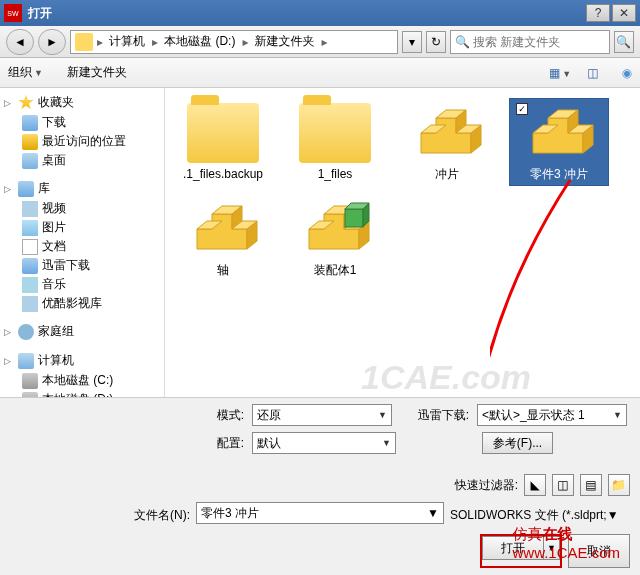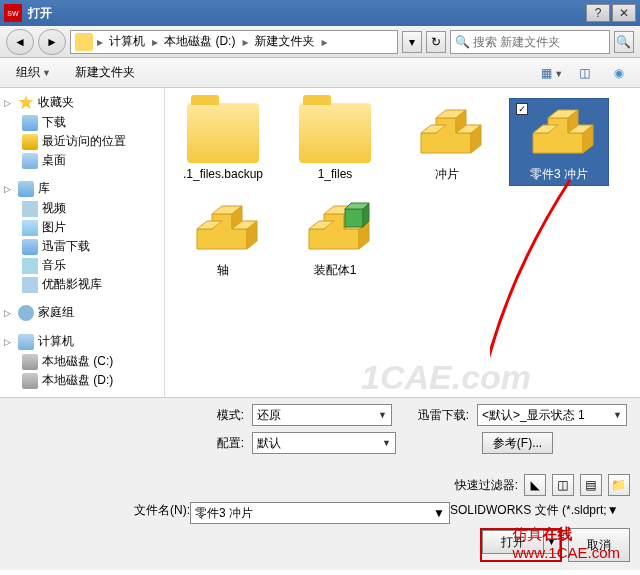--- a/index.html
+++ b/index.html
@@ -17,21 +17,21 @@
 .breadcrumb { flex: 1; height: 24px; background: #fff; border: 1px solid #999; display: flex; align-items: center; padding: 0 2px; }
 .breadcrumb .bc-icon { width: 18px; height: 18px; background: #ffd966; margin: 0 2px; }
 .breadcrumb .bc-part { padding: 0 4px; border-right: 1px solid transparent; }
 .breadcrumb .bc-arrow { color: #666; padding: 0 2px; }
 .nav-small { width: 20px; height: 22px; border: 1px solid #999; background: linear-gradient(#f8f8f8,#e0e0e0); text-align: center; line-height: 20px; cursor: pointer; }
 .searchbox { width: 160px; height: 24px; background: #fff; border: 1px solid #999; padding: 0 4px; display: flex; align-items: center; }
 .searchbox input { border: none; outline: none; width: 100%; font-size: 12px; }
 .searchbox .mag { color: #666; margin-right: 3px; }
 
 
-.toolbar2 { height: 30px; background: linear-gradient(#fafafa,#ececec); border-bottom: 1px solid #ccc; display: flex; align-items: center; padding: 0 10px; gap: 12px; }
+.toolbar2 { height: 30px; background: linear-gradient(#fafafa,#ececec); border-bottom: 1px solid #ccc; display: flex; align-items: center; padding: 0 2px; gap: 12px; }
 .toolbar2 .tb-item { cursor: pointer; padding: 2px 6px; }
 .toolbar2 .tb-arrow { font-size: 9px; color: #555; margin-left: 2px; }
 .toolbar2 .spacer { flex: 1; }
 .tb-icon { width: 22px; height: 20px; border: 1px solid transparent; text-align: center; line-height: 18px; cursor: pointer; color: #3a6aa8; }
 
 
 .main { display: flex; height: 310px; border-bottom: 1px solid #ccc; }
 .sidebar { width: 165px; background: #fff; border-right: 1px solid #ddd; overflow: hidden; padding: 4px 0; }
 .tree-group { margin-bottom: 8px; }
 .tree-header { display: flex; align-items: center; padding: 2px 4px; cursor: pointer; }
@@ -66,21 +66,21 @@
 
 .bottom { padding: 6px 10px 10px 180px; background: #f0f0f0; position: relative; }
 .form-row { display: flex; align-items: center; margin-bottom: 6px; gap: 8px; }
 .form-row label { width: 64px; text-align: right; }
 .form-row .sel { height: 22px; border: 1px solid #888; background: #fff; padding: 0 4px; display: flex; align-items: center; justify-content: space-between; cursor: pointer; }
 .form-row .sel .dd { font-size: 9px; color: #333; }
 .btn { height: 22px; border: 1px solid #888; background: linear-gradient(#fafafa,#e0e0e0); padding: 0 10px; cursor: pointer; display: inline-flex; align-items: center; }
 .bottom2 { padding: 4px 10px 8px 120px; background: #f0f0f0; }
 .quick-row { display: flex; align-items: center; justify-content: flex-end; gap: 6px; margin-bottom: 6px; }
 .quick-row .qicon { width: 22px; height: 22px; border: 1px solid #888; background: linear-gradient(#fff,#e8e8e8); text-align: center; line-height: 20px; cursor: pointer; }
-.fn-row { display: flex; align-items: flex-start; gap: 0; margin-bottom: 4px; }
+.fn-row { display: flex; align-items: flex-end; gap: 6px; margin-bottom: 10px; }
 .fn-row label { width: 70px; text-align: right; }
 .fn-row .sel-wide { flex: 1; height: 22px; border: 1px solid #888; background: #fff; padding: 0 4px; display: flex; align-items: center; justify-content: space-between; }
 .action-row { display: flex; justify-content: flex-end; gap: 6px; }
 .action-row .split-btn { display: flex; border: 2px solid #c00; }
 .action-row .split-btn .main-b { border: 1px solid #888; background: linear-gradient(#fafafa,#e0e0e0); padding: 0 18px; height: 24px; display: flex; align-items: center; cursor: pointer; }
 .action-row .split-btn .drop-b { border: 1px solid #888; border-left: none; background: linear-gradient(#fafafa,#e0e0e0); width: 16px; height: 24px; text-align: center; line-height: 22px; font-size: 9px; cursor: pointer; }
 
 
 .red-arrow { position: absolute; top: 120px; left: 490px; width: 200px; height: 440px; pointer-events: none; z-index: 50; }
 </style>
@@ -154,20 +154,24 @@
         </div>
       <div class="tree-item">
           <span class="iicon vid"></span>
           <span>视频</span>
         </div>
       <div class="tree-item">
           <span class="iicon pic"></span>
           <span>图片</span>
         </div>
       <div class="tree-item">
+          <span class="iicon doc"></span>
+          <span>文档</span>
+        </div>
+      <div class="tree-item">
           <span class="iicon folder-blue"></span>
           <span>迅雷下载</span>
         </div>
       <div class="tree-item">
           <span class="iicon music"></span>
           <span>音乐</span>
         </div>
       <div class="tree-item">
           <span class="iicon vid"></span>
           <span>优酷影视库</span>

